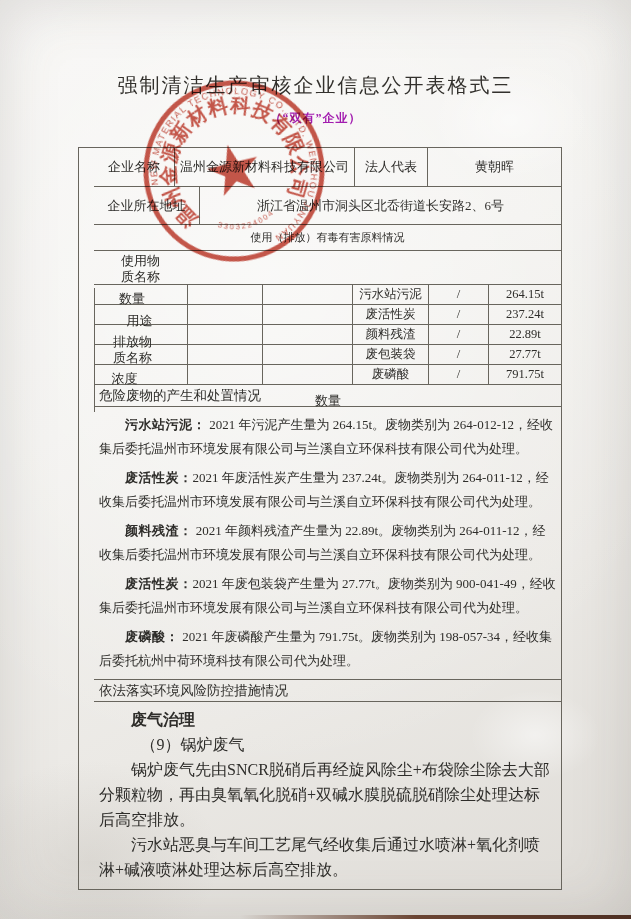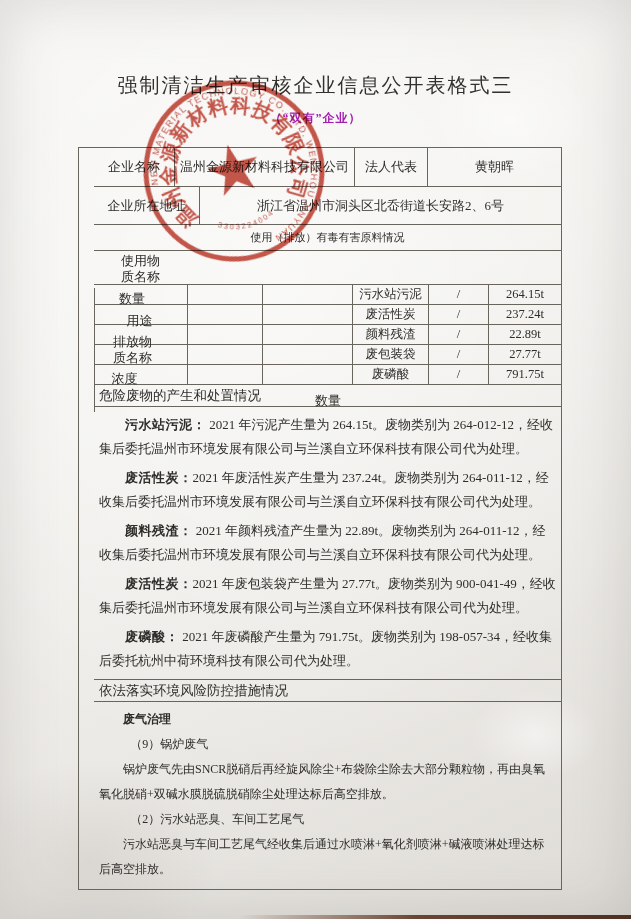--- a/index.html
+++ b/index.html
@@ -59,21 +59,21 @@
   .sec-left { height:22px; display:flex; align-items:center; padding-left:5px; font-size:13.5px; }
   .mat-header { height:34px; font-size:13px;flex-direction:column; }
   .mat-row { height:20px; font-size:12.5px; }
   .mw1 { width:93px; } .mw2 { width:75px; } .mw3 { width:90px; }
   .mw4 { width:76px; } .mw5 { width:60px; } .mw6 { flex:1; }
   .wrap2 { display:inline-block; max-width:3.3em; line-height:1.25; }
   .textblock { padding:6px 5px 6px 5px; line-height:24px; font-size:13px; }
   .para { text-indent:2em; margin-top:5px; }
   .para:first-child { margin-top:0; }
   .para b { letter-spacing:.5px; }
-  .riskblock { padding:5px 5px 7px 5px; line-height:25px; font-size:12px; }
+  .riskblock { padding:5px 5px 7px 5px; line-height:25px; font-size:16px; }
   .r-bold { text-indent:2em; font-weight:bold; }
   .r-item { text-indent:2.6em; }
   .r-para { text-indent:2em; }
   .stamp {
     position:absolute; left:132px; top:69px; width:204px; height:204px;
     color:#bf3a2b; opacity:.85; mix-blend-mode:multiply;
     transform:rotate(-14deg); filter:blur(.35px);
     pointer-events:none; z-index:5;
   }
   .stamp text { fill:currentColor; }
@@ -171,21 +171,20 @@
     <div class="para"><b>废活性炭：</b><span>2021 年废包装袋产生量为 27.77t。废物类别为 900-041-49，经收集后委托温州市环境发展有限公司与兰溪自立环保科技有限公司代为处理。</span></div>
     <div class="para"><b>废磷酸：</b><span> 2021 年废磷酸产生量为 791.75t。废物类别为 198-057-34，经收集后委托杭州中荷环境科技有限公司代为处理。</span></div>
   </div>
 
   <div class="block sec-left">依法落实环境风险防控措施情况</div>
 
   <div class="block riskblock">
     <div class="r-bold">废气治理</div>
     <div class="r-item">（9）锅炉废气</div>
     <div class="r-para">锅炉废气先由SNCR脱硝后再经旋风除尘+布袋除尘除去大部分颗粒物，再由臭氧氧化脱硝+双碱水膜脱硫脱硝除尘处理达标后高空排放。</div>
-    <div class="r-item">（2）污水站恶臭、车间工艺尾气</div>
     <div class="r-para">污水站恶臭与车间工艺尾气经收集后通过水喷淋+氧化剂喷淋+碱液喷淋处理达标后高空排放。</div>
   </div>
 
 </div>
 
 <svg class="stamp" viewBox="-102 -102 204 204">
   <defs>
     <path id="arcC" d="M -41.7,41.7 A 59,59 0 1,1 41.7,41.7" fill="none"></path>
     <path id="arcE" d="M -77,0 A 77,77 0 1,1 77,0 A 77,77 0 1,1 -77,0" fill="none"></path>
     <path id="arcN" d="M -52,26 A 58,58 0 0,0 52,26" fill="none"></path>

